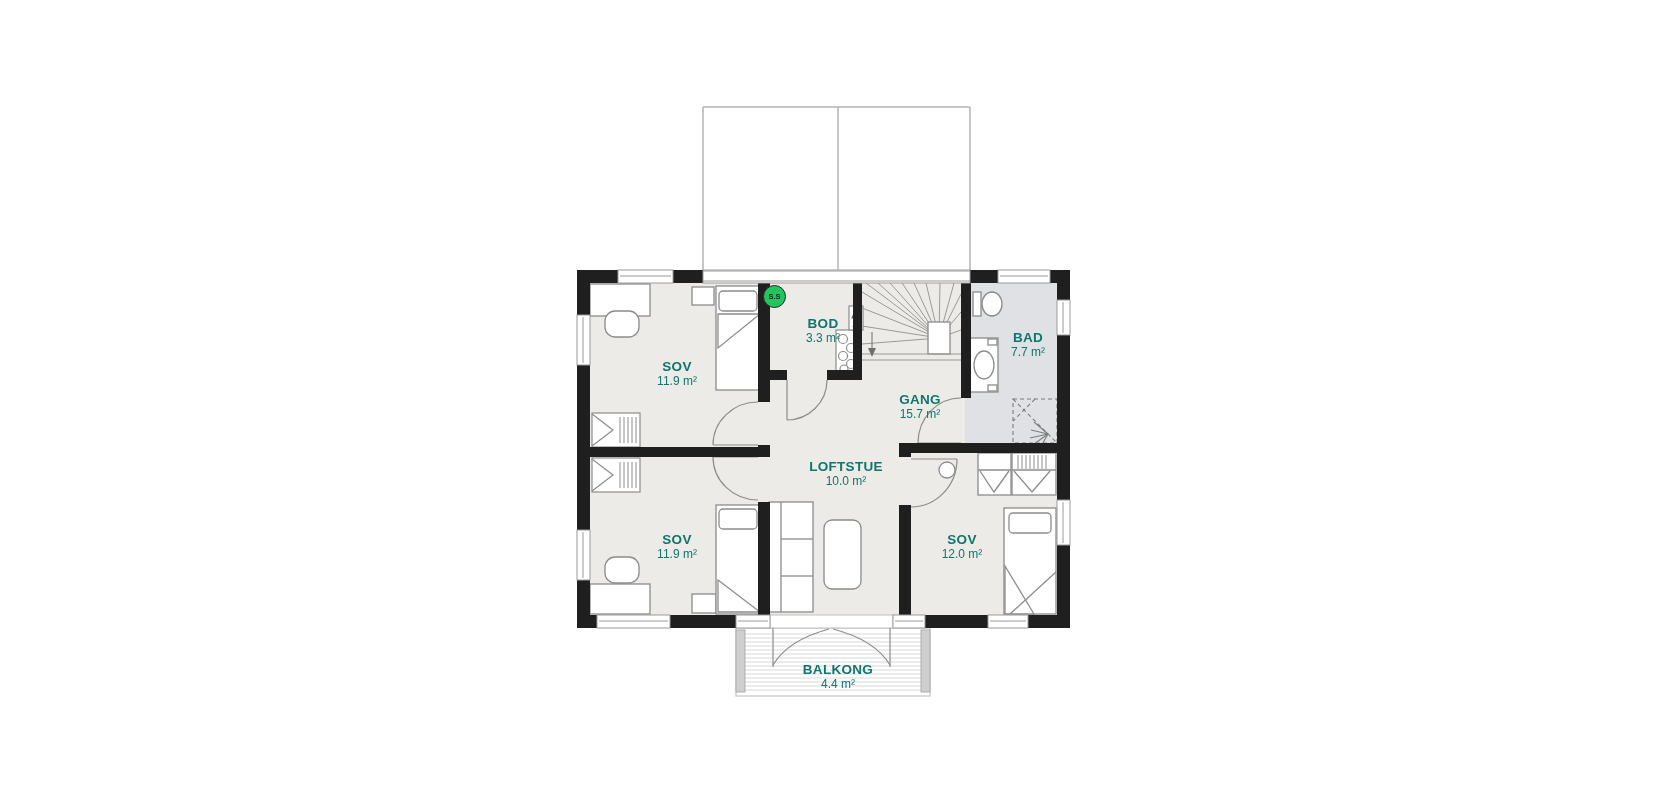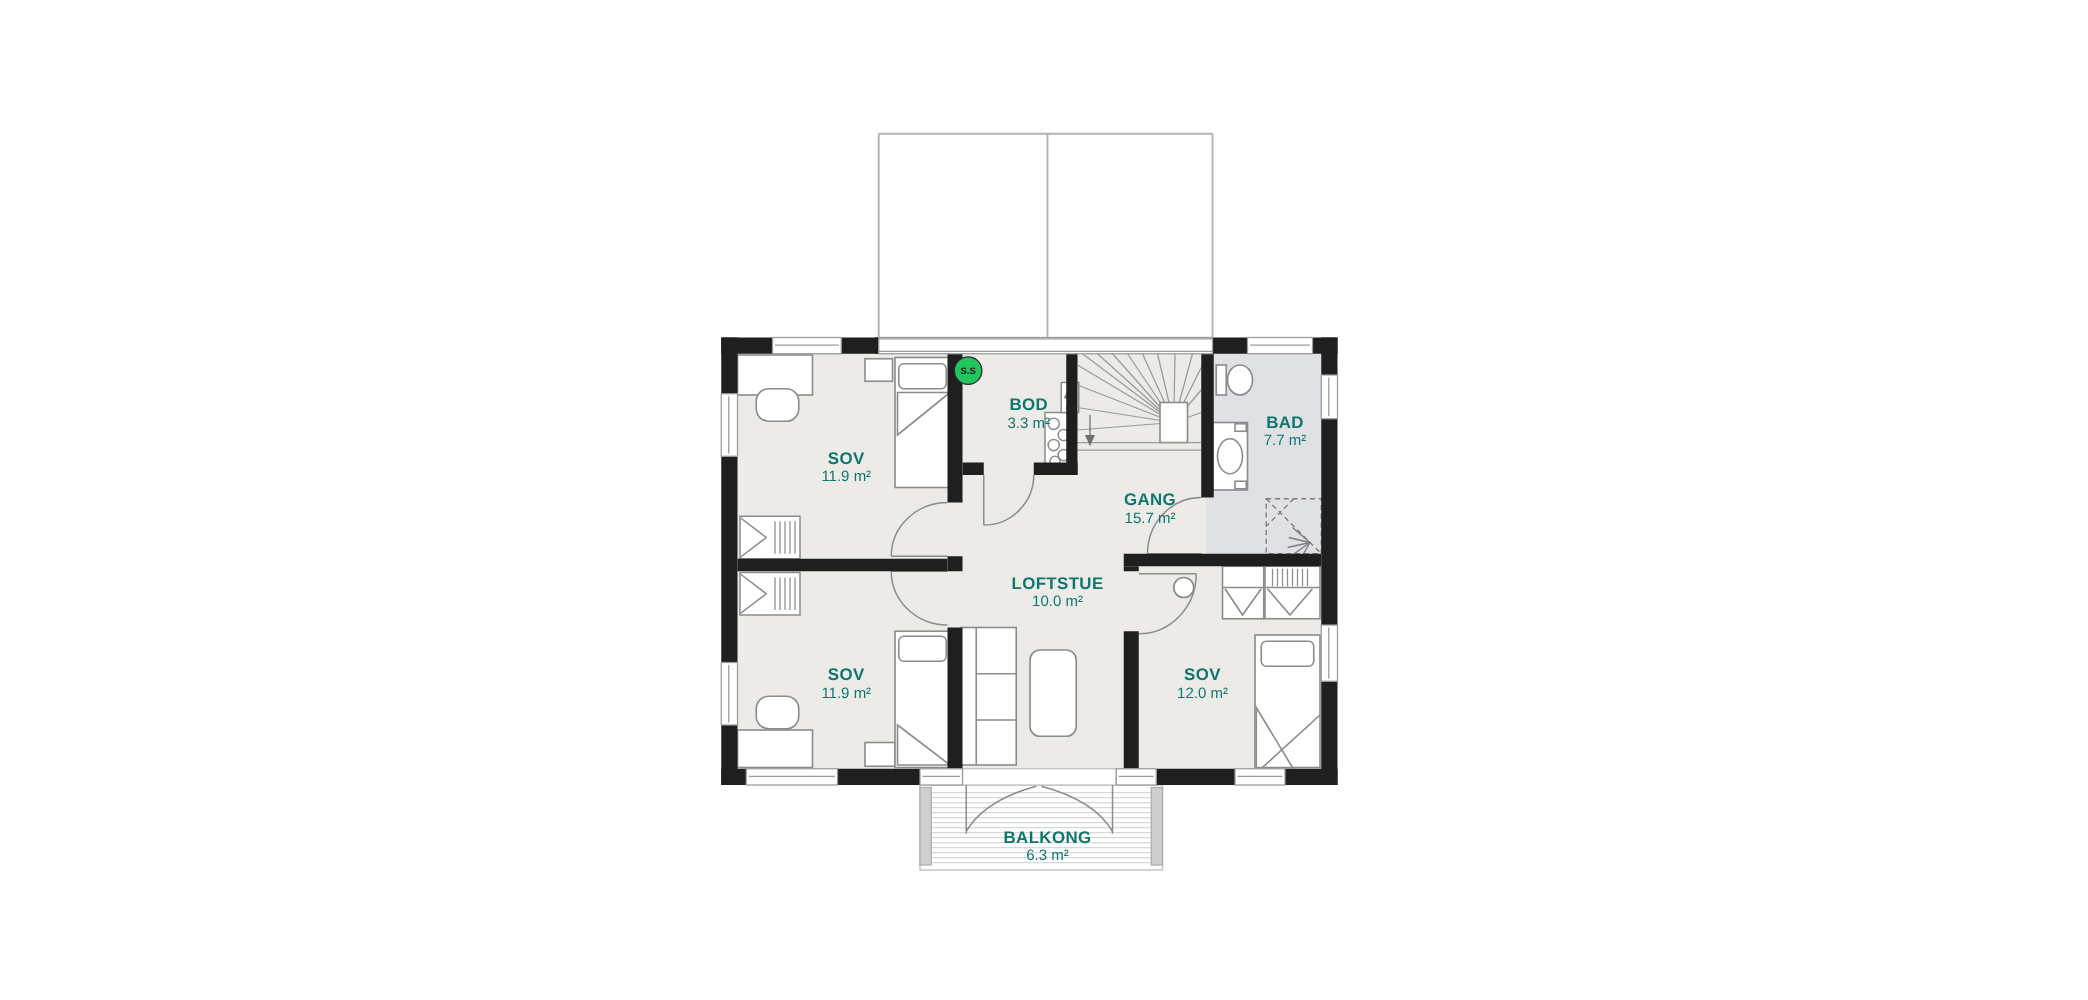--- a/index.html
+++ b/index.html
@@ -317,20 +317,20 @@
   <div class="room-label" style="left:920px;top:407px;">
     <span class="rname">GANG</span>
     <span class="rarea">15.7 m²</span>
   </div>
   <div class="room-label" style="left:846px;top:474px;">
     <span class="rname">LOFTSTUE</span>
     <span class="rarea">10.0 m²</span>
   </div>
   <div class="room-label" style="left:838px;top:677px;">
     <span class="rname">BALKONG</span>
-    <span class="rarea">6.3 m²</span>
+    <span class="rarea">4.4 m²</span>
   </div>
 
   <div class="ss-marker">
     <span>S.S</span>
   </div>
 
 </div>
 
 </body></html>

